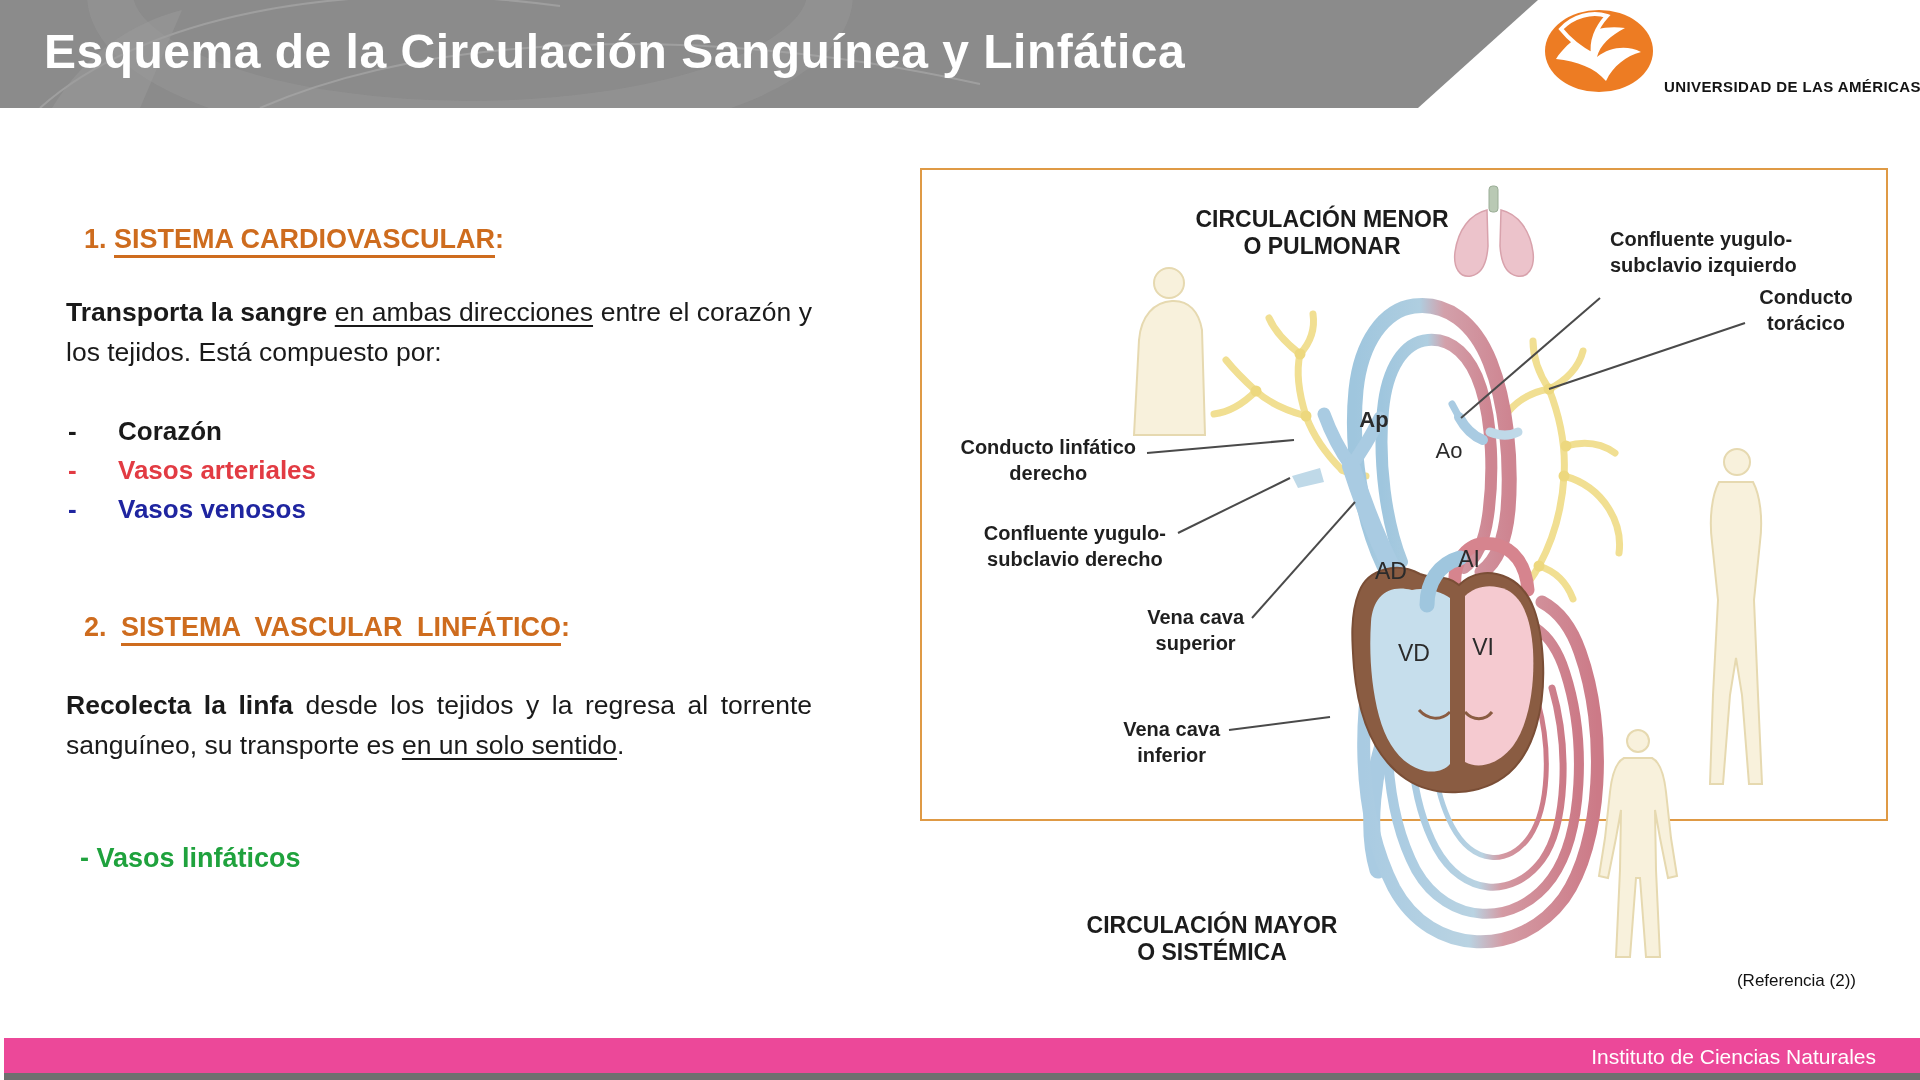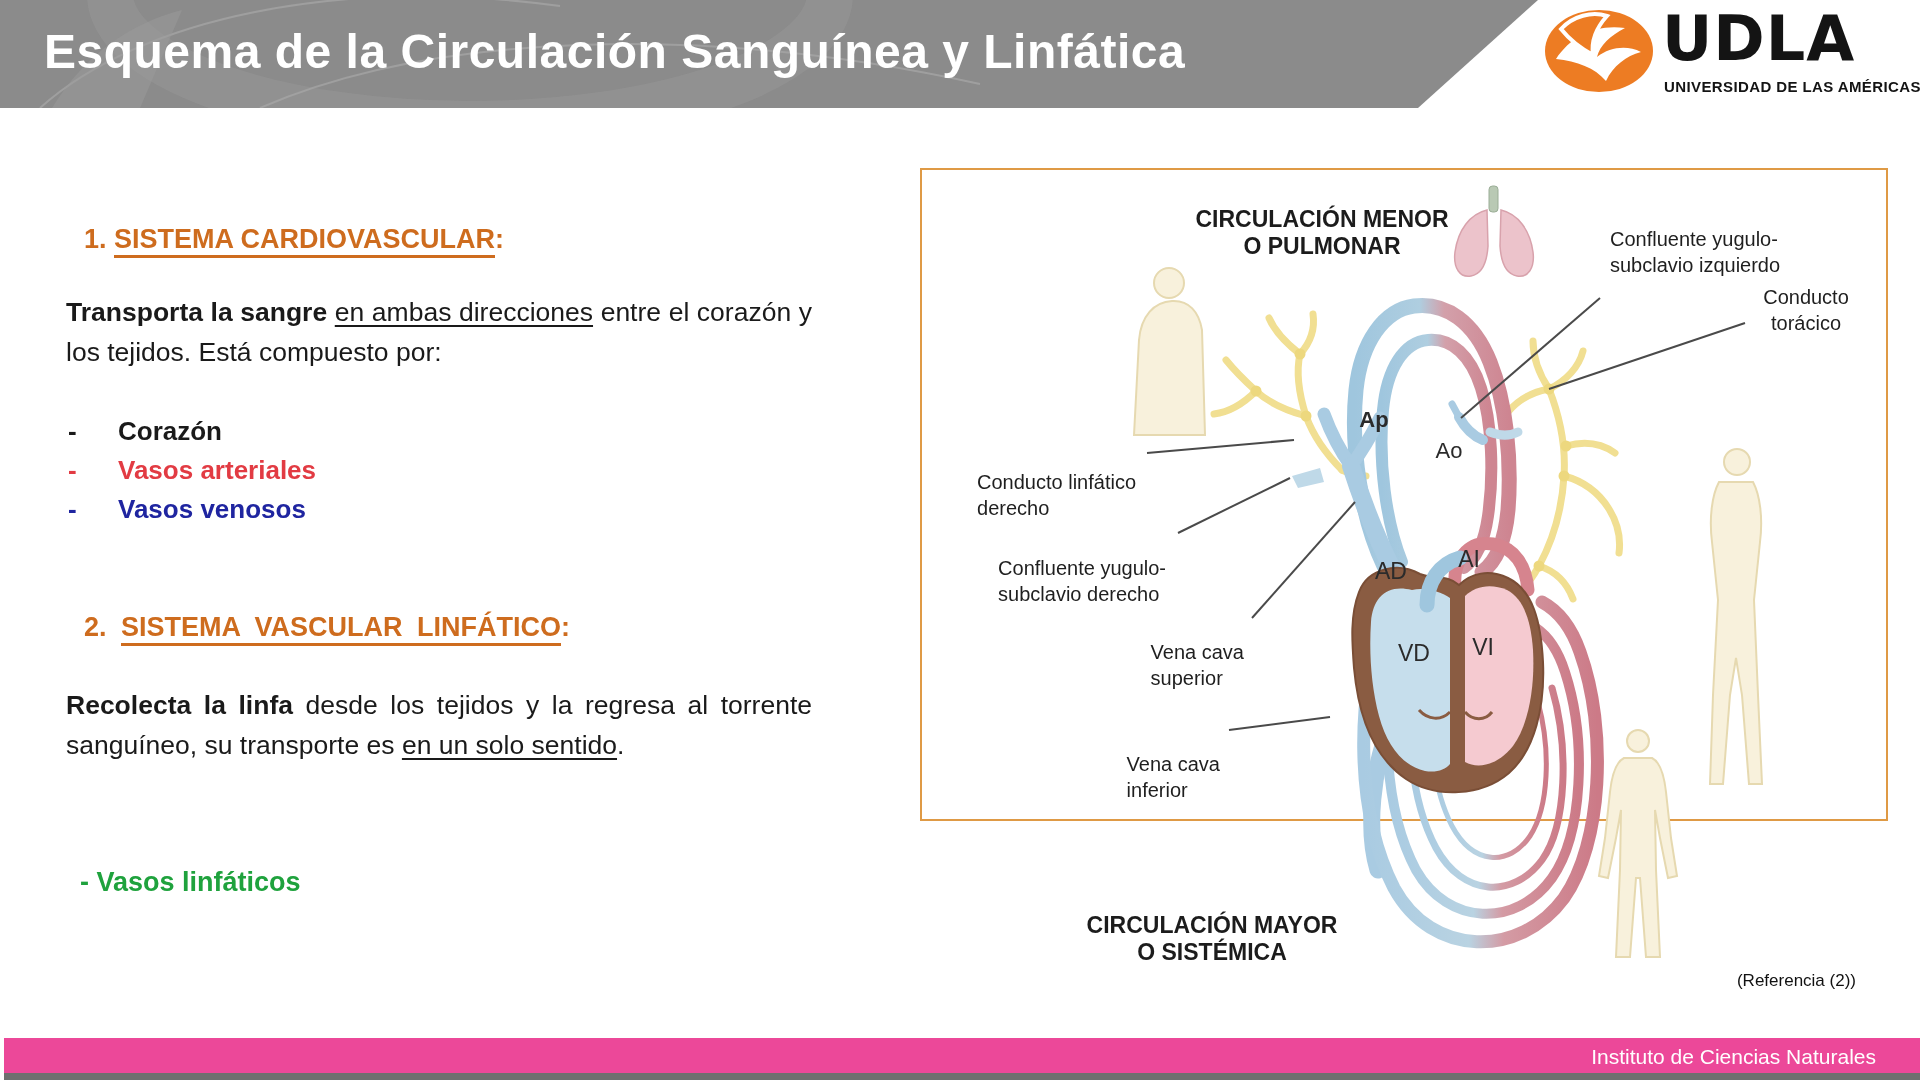--- a/index.html
+++ b/index.html
@@ -28,30 +28,30 @@
   .para{position:absolute;left:66px;width:746px;font-size:26.5px;line-height:40px;color:#1a1a1a;
         text-align:justify;}
   .para b{font-weight:bold;}
   .para .ul{text-decoration:underline;text-decoration-thickness:2px;text-underline-offset:4px;}
   .vlist{position:absolute;left:68px;top:412px;font-size:26px;font-weight:bold;line-height:39px;}
   .vrow{display:flex;}
   .vrow .dash{width:50px;}
   .c-black{color:#1a1a1a;}
   .c-red{color:#E23B43;}
   .c-blue{color:#1F25A0;}
-  .green-item{position:absolute;left:80px;top:843px;font-size:27px;font-weight:bold;color:#1FA23D;margin-top:24px;}
+  .green-item{position:absolute;left:80px;top:843px;font-size:27px;font-weight:bold;color:#1FA23D;}
 
   
   .diagram-box{position:absolute;left:920px;top:168px;width:968px;height:653px;background:#ffffff;
                border:2px solid #DF9A45;box-sizing:border-box;}
   .diagram-box svg{position:absolute;left:0;top:0;}
   .dg-title{position:absolute;transform:translateX(-50%);font-size:23px;font-weight:bold;color:#1c1c1c;
             line-height:27px;text-align:center;white-space:nowrap;}
-  .ann{position:absolute;font-size:20px;color:#1f1f1f;line-height:26px;white-space:nowrap;}
-  .ann.r{text-align:left;margin-top:35px;}
+  .ann{position:absolute;font-size:20px;color:#1f1f1f;line-height:26px;white-space:nowrap;font-weight:bold;}
+  .ann.r{text-align:center;}
   .ann.c{text-align:center;}
   .vlab{position:absolute;transform:translateX(-50%);font-size:23px;color:#2b2b2b;white-space:nowrap;}
   .vlab.sm{font-size:22px;}
   .reference{position:absolute;right:64px;top:971px;font-size:17px;color:#111111;}
 
   
   .footer{position:absolute;left:4px;top:1038px;width:1920px;height:42px;background:#ec4899;text-align:center;}
   .footer-dark{position:absolute;left:0;bottom:0;width:100%;height:7px;background:#6F6F6F;}
   .footer-text{position:absolute;right:48px;top:7px;font-size:21px;color:#ffffff;}
 </style>
@@ -73,21 +73,20 @@
     </svg>
     <div class="slide-title">Esquema de la Circulación Sanguínea y Linfática</div>
   </div>
 
   <div class="logo">
     <svg class="logo-icon" width="112" height="86" viewBox="0 0 112 86">
       <ellipse cx="56" cy="43" rx="54" ry="41" fill="#ED7C23"></ellipse>
       <path d="M 13,51 C 28,28 53,16 82,20 C 67,28 57,37 54,49 C 67,39 84,37 98,44 C 83,48 70,58 63,73 C 52,60 34,53 13,51 Z" fill="#ffffff"></path>
       <path d="M 18,21 C 30,8 49,3 64,8 C 53,20 48,33 50,47 C 37,40 26,31 18,21 Z" fill="#ED7C23" stroke="#ffffff" stroke-width="4"></path>
     </svg>
-    <div class="logo-word">UDLA</div>
     <div class="logo-sub">UNIVERSIDAD DE LAS AMÉRICAS</div>
   </div>
 
   <div class="sec-head" style="left:84px;top:224px;">
     <span>1.</span>
     <span class="u">SISTEMA CARDIOVASCULAR</span><span>:</span>
   </div>
 
   <div class="para" style="top:292px;">
     <b>Transporta la sangre</b>

